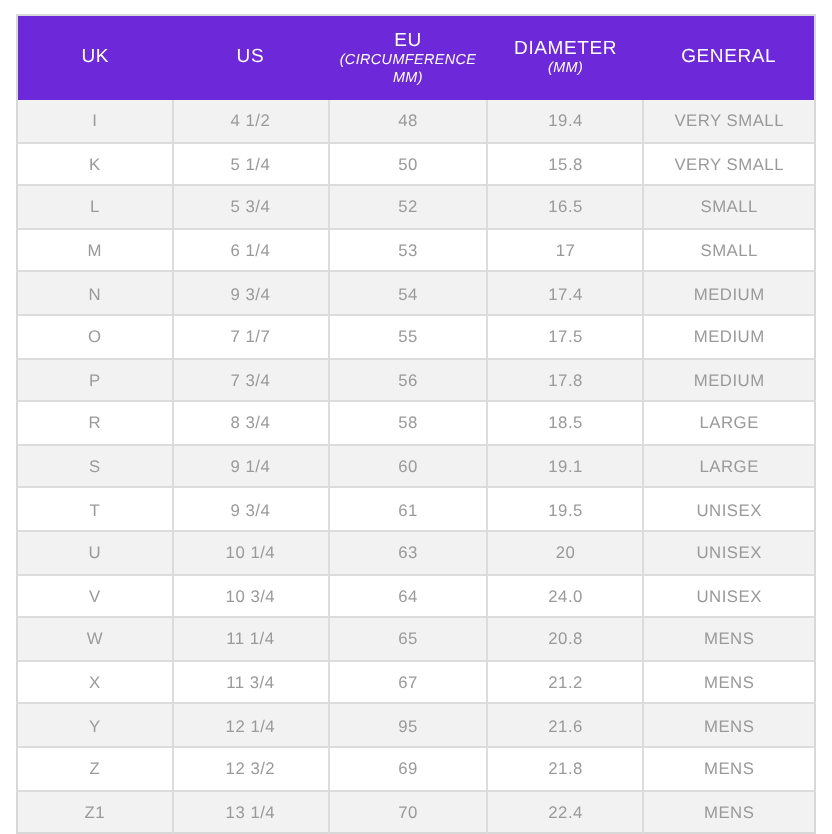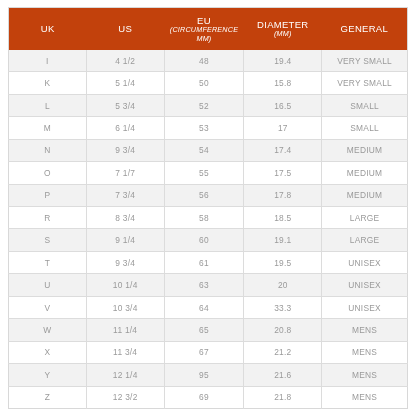--- a/index.html
+++ b/index.html
@@ -25,21 +25,21 @@
   table.size-table {
     width: 100%;
     height: 100%;
     border-collapse: collapse;
     table-layout: fixed;
     border: 1px solid #d8d8d8;
   }
 
   
   thead tr {
-    background: #c2410c;
+    background: #6d28d9;
   }
   thead th {
     color: #ffffff;
     font-weight: normal;
     font-size: 9.5px;
     letter-spacing: 0.3px;
     text-align: center;
     vertical-align: middle;
     padding: 2px 1px;
     border: none;
@@ -196,21 +196,21 @@
           <td>U</td>
           <td>10 1/4</td>
           <td>63</td>
           <td>20</td>
           <td>UNISEX</td>
         </tr>
         <tr>
           <td>V</td>
           <td>10 3/4</td>
           <td>64</td>
-          <td>33.3</td>
+          <td>24.0</td>
           <td>UNISEX</td>
         </tr>
         <tr class="alt">
           <td>W</td>
           <td>11 1/4</td>
           <td>65</td>
           <td>20.8</td>
           <td>MENS</td>
         </tr>
         <tr>
@@ -227,15 +227,22 @@
           <td>21.6</td>
           <td>MENS</td>
         </tr>
         <tr>
           <td>Z</td>
           <td>12 3/2</td>
           <td>69</td>
           <td>21.8</td>
           <td>MENS</td>
         </tr>
+        <tr class="alt">
+          <td>Z1</td>
+          <td>13 1/4</td>
+          <td>70</td>
+          <td>22.4</td>
+          <td>MENS</td>
+        </tr>
       </tbody>
   </table>
 </div>
 
 </body></html>

